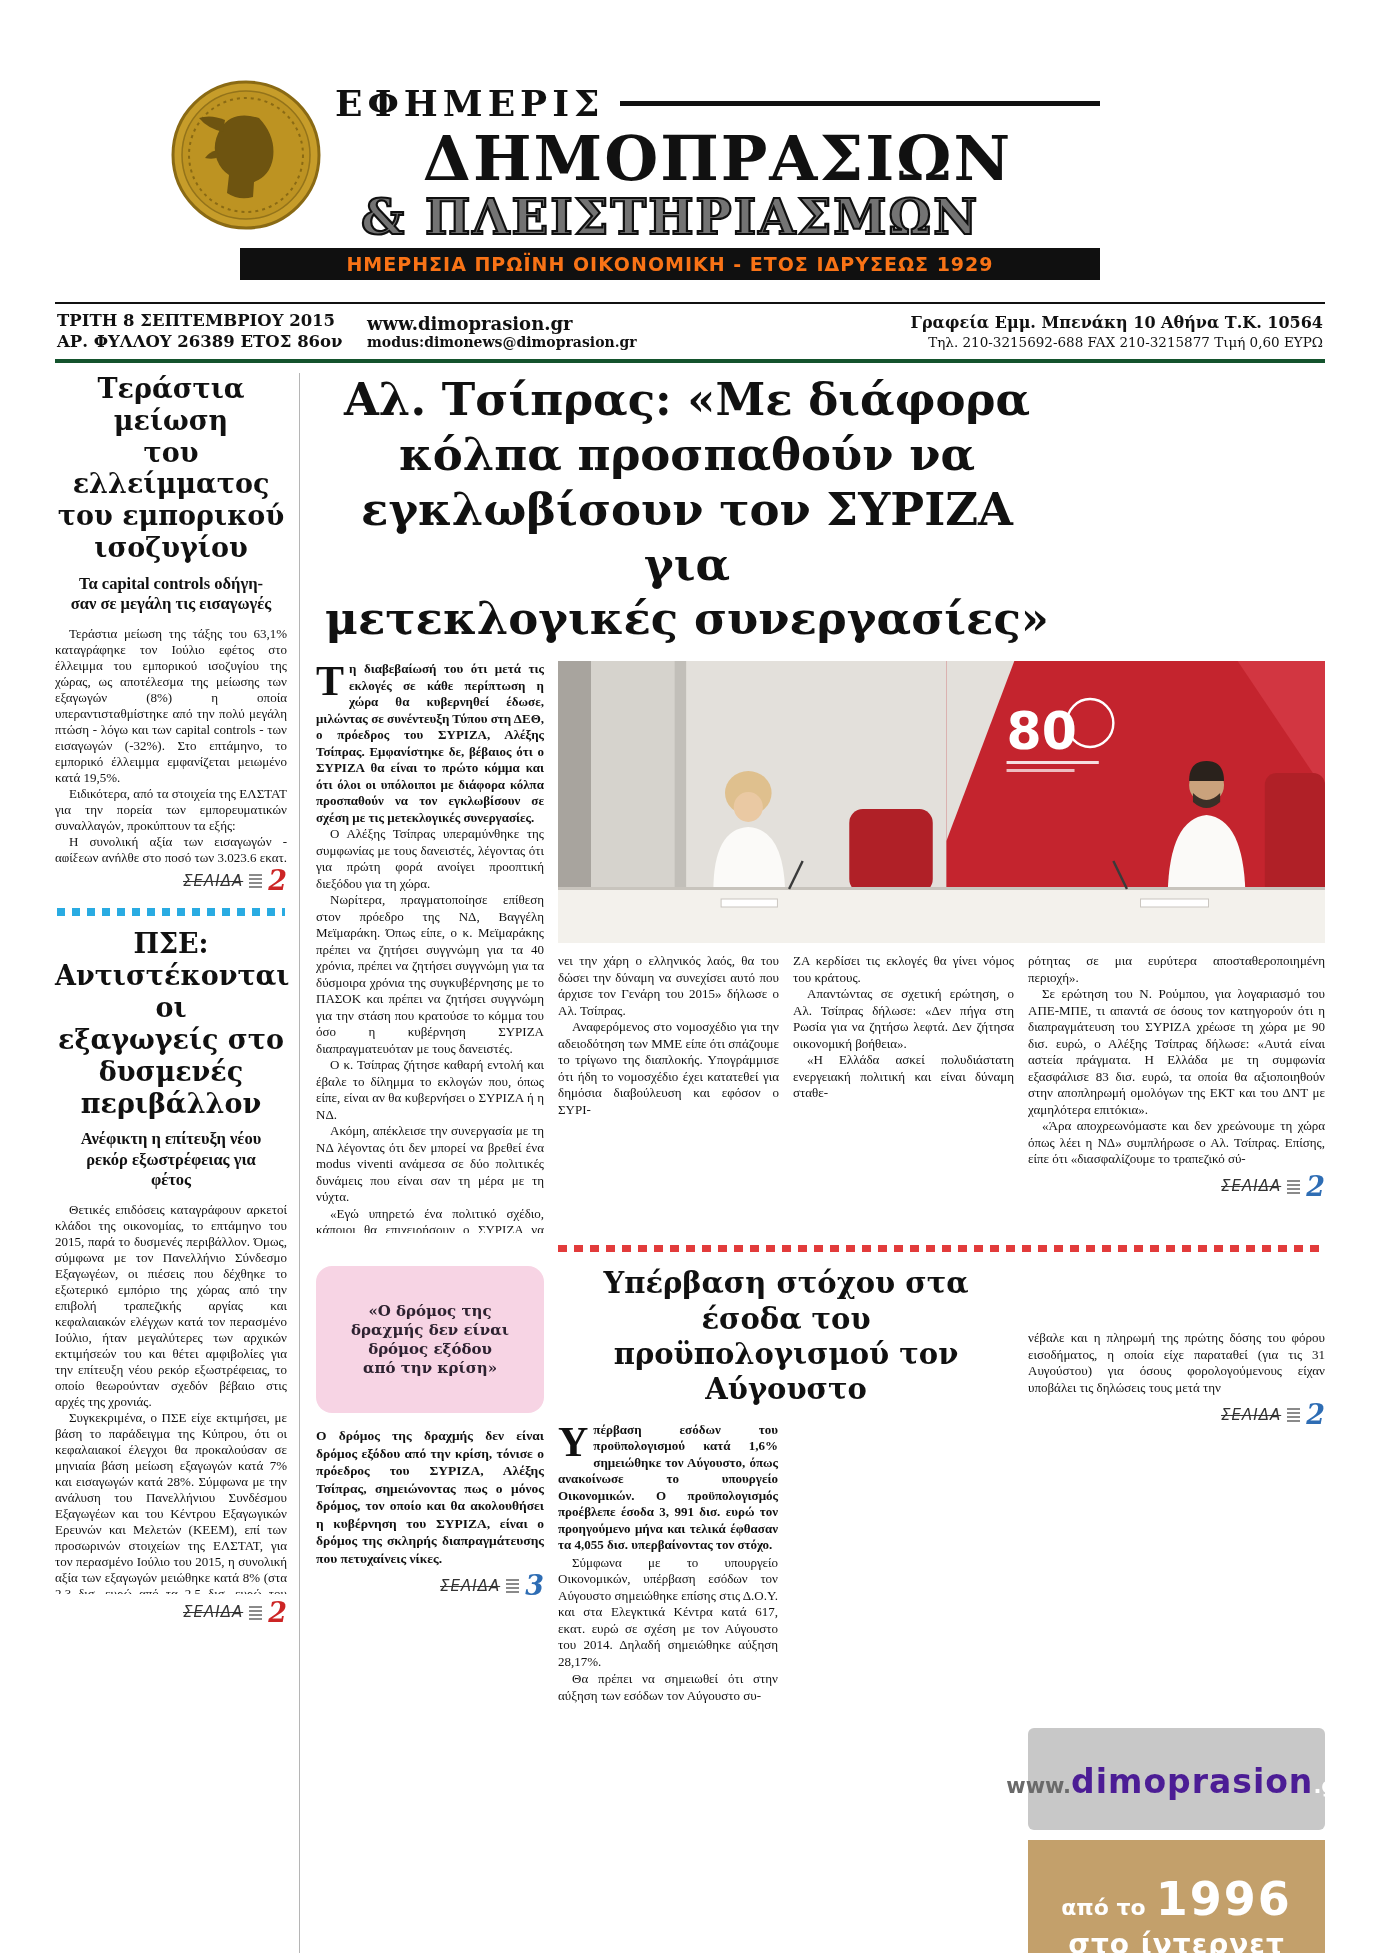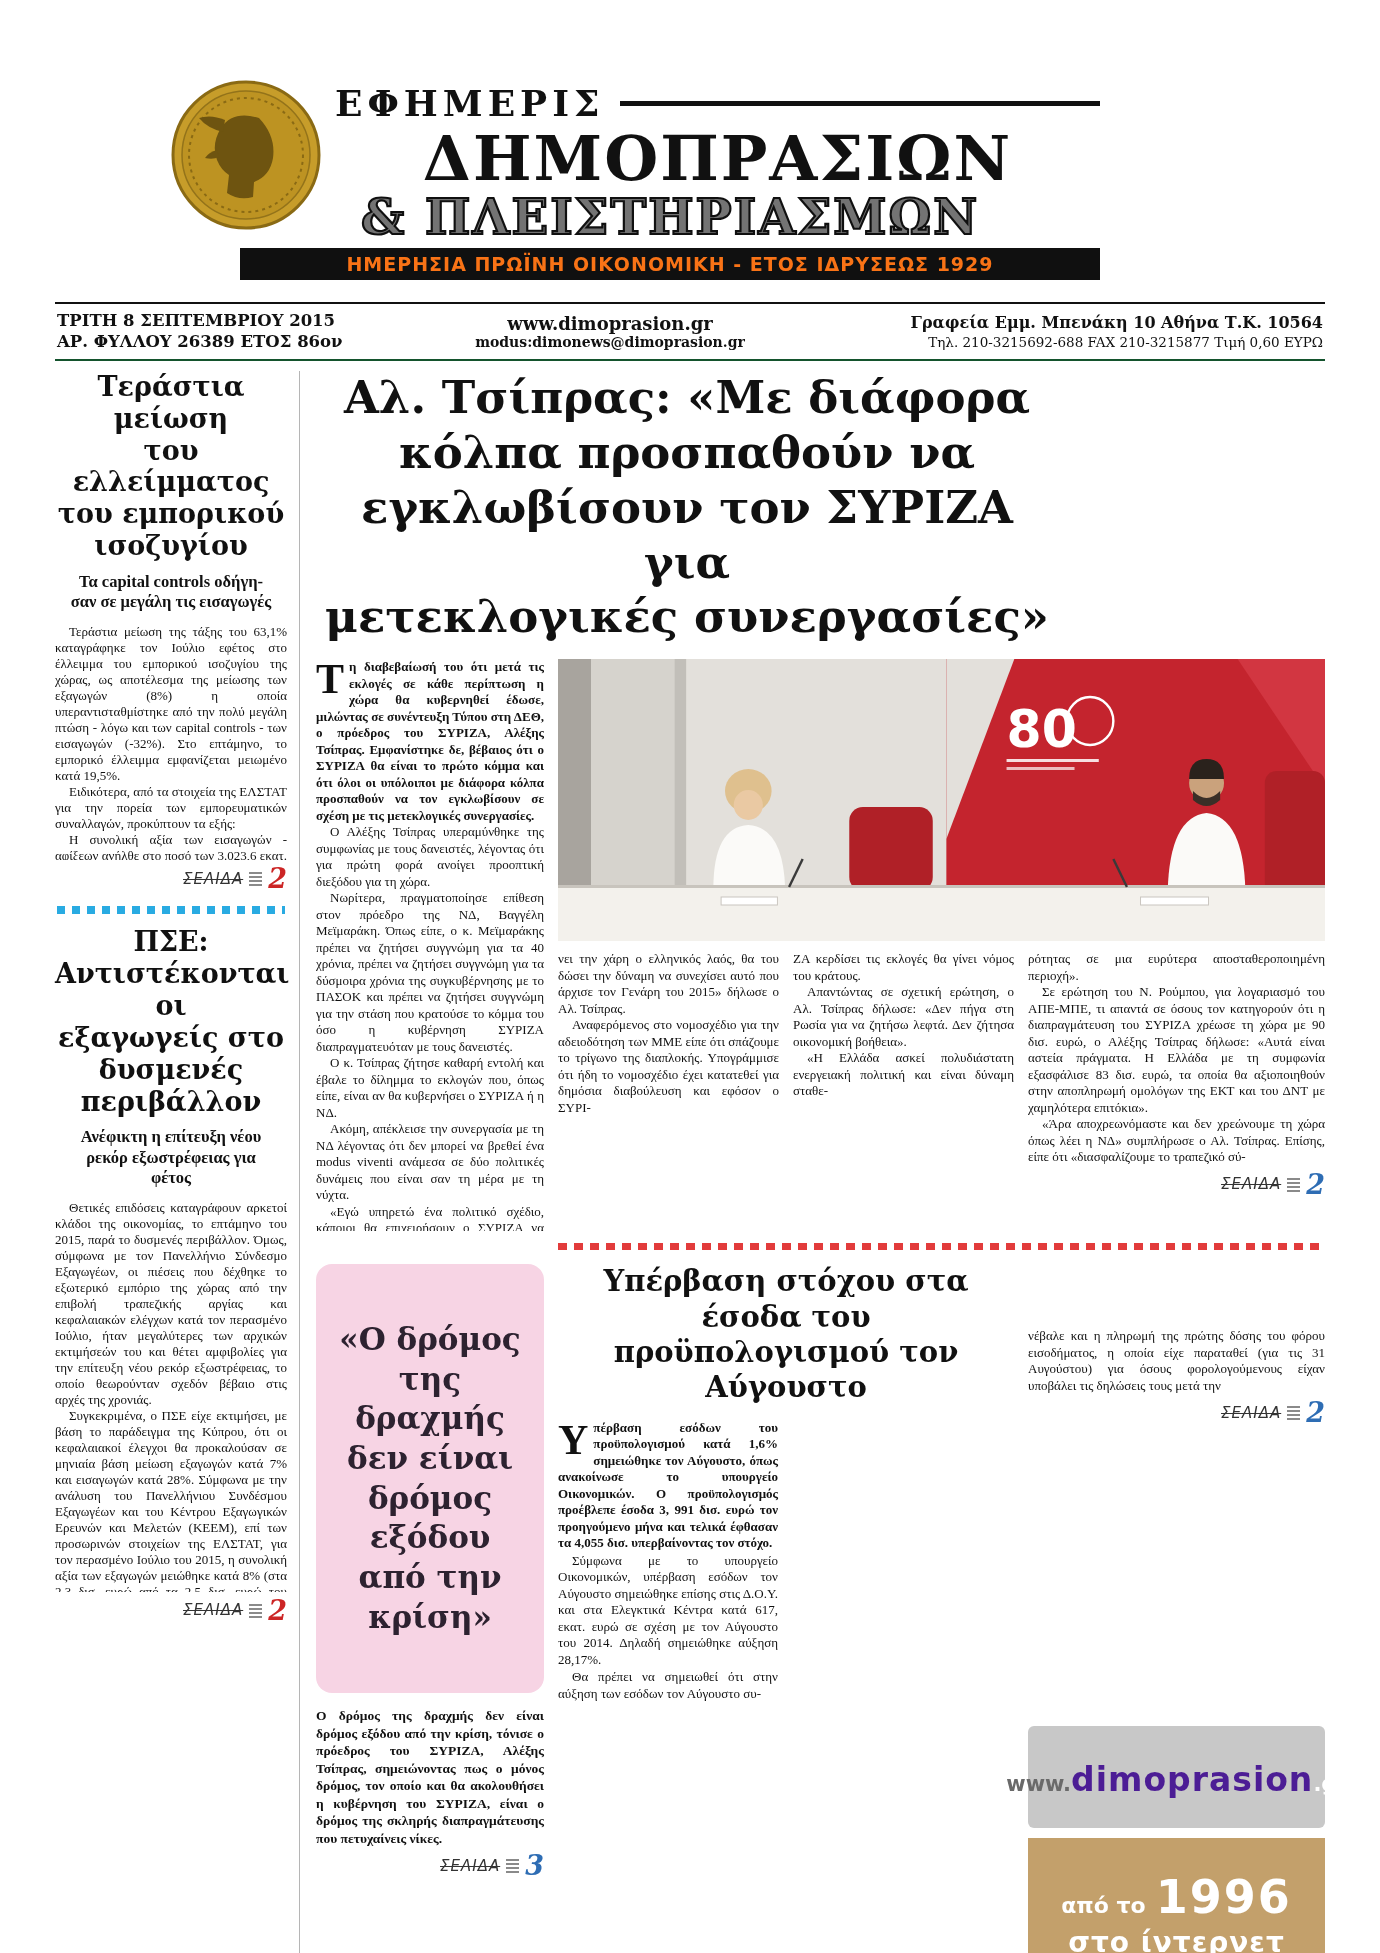--- a/index.html
+++ b/index.html
@@ -17,24 +17,24 @@
   .mast-title { font-size:62px; font-weight:bold; letter-spacing:2px; text-align:center;
                 font-family:"DejaVu Serif",serif; line-height:1.05; margin-top:2px; }
   .mast-sub { margin-left:-95px; text-align:center; font-size:48px; font-weight:bold;
               font-family:"DejaVu Serif",serif; color:#737373; -webkit-text-stroke:2.2px #101010;
               letter-spacing:2px; line-height:1.1; }
   .tagline { margin-left:-95px; margin-top:4px; background:#101010; color:#f97316;
              font-family:"DejaVu Sans",sans-serif; font-size:19px; font-weight:bold;
              text-align:center; padding:5px 0; letter-spacing:1px; }
 
   
-  .infobar { margin-top:10px; border-top:2px solid #111; border-bottom:2px solid #14532d;
+  .infobar { margin-top:10px; border-top:2px solid #111; border-bottom:4px solid #14532d;
              display:flex; padding:6px 2px; font-family:"DejaVu Serif",serif; align-items:center; }
   .info-left { width:310px; font-weight:bold; font-size:16.5px; line-height:1.3; }
-  .info-center { flex:1; text-align:center; }
+  .info-center { flex:1; }
   .info-center .site { font-size:18px; font-weight:bold; }
   .info-center .email { font-size:14px; font-weight:bold; }
   .info-right { width:470px; text-align:right; line-height:1.35; }
   .info-right .addr { font-size:16px; font-weight:bold; }
   .info-right .contact { font-size:13.5px; }
 
   
   .content { display:flex; margin-top:10px; }
   .left-col { width:245px; padding-right:12px; border-right:1px solid #b5b5b5; }
   .main-col { flex:1; padding-left:16px; }
@@ -79,21 +79,21 @@
   .col-b, .col-c { flex:1; }
   .col-d { width:297px; }
 
   .red-sep { margin-left:242px; margin-top:12px; height:7px;
              background:repeating-linear-gradient(90deg,#e23b3b 0 9px, transparent 9px 16px); }
 
   
   .bottom-row { display:flex; gap:14px; margin-top:14px; height:726px; }
   .pink-area { width:228px; }
   .pink-box { background:#f7d4e4; border-radius:16px; padding:16px 8px; text-align:center;
-              font-size:31px; font-weight:bold; line-height:1.28; white-space:pre-line;
+              font-size:15px; font-weight:bold; line-height:1.28; white-space:pre-line;
               font-family:"DejaVu Serif",serif; color:#2d2230; }
   .pink-body { margin-top:14px; font-size:13.5px; font-weight:bold; line-height:17.5px; text-align:justify; }
   .budget-area { flex:1; }
   .budget-headline { font-size:29px; font-weight:bold; text-align:center; line-height:1.22;
                      white-space:pre-line; font-family:"DejaVu Serif",serif; }
   .budget-body { margin-top:14px; height:606px; columns:2; column-gap:16px; column-fill:auto;
                  font-size:13px; line-height:16.5px; text-align:justify; overflow:hidden; }
   .budget-body p { text-indent:14px; margin-bottom:1px; }
   .budget-body p.intro { text-indent:0; font-weight:bold; }
   .right-area { width:297px; display:flex; flex-direction:column; }

